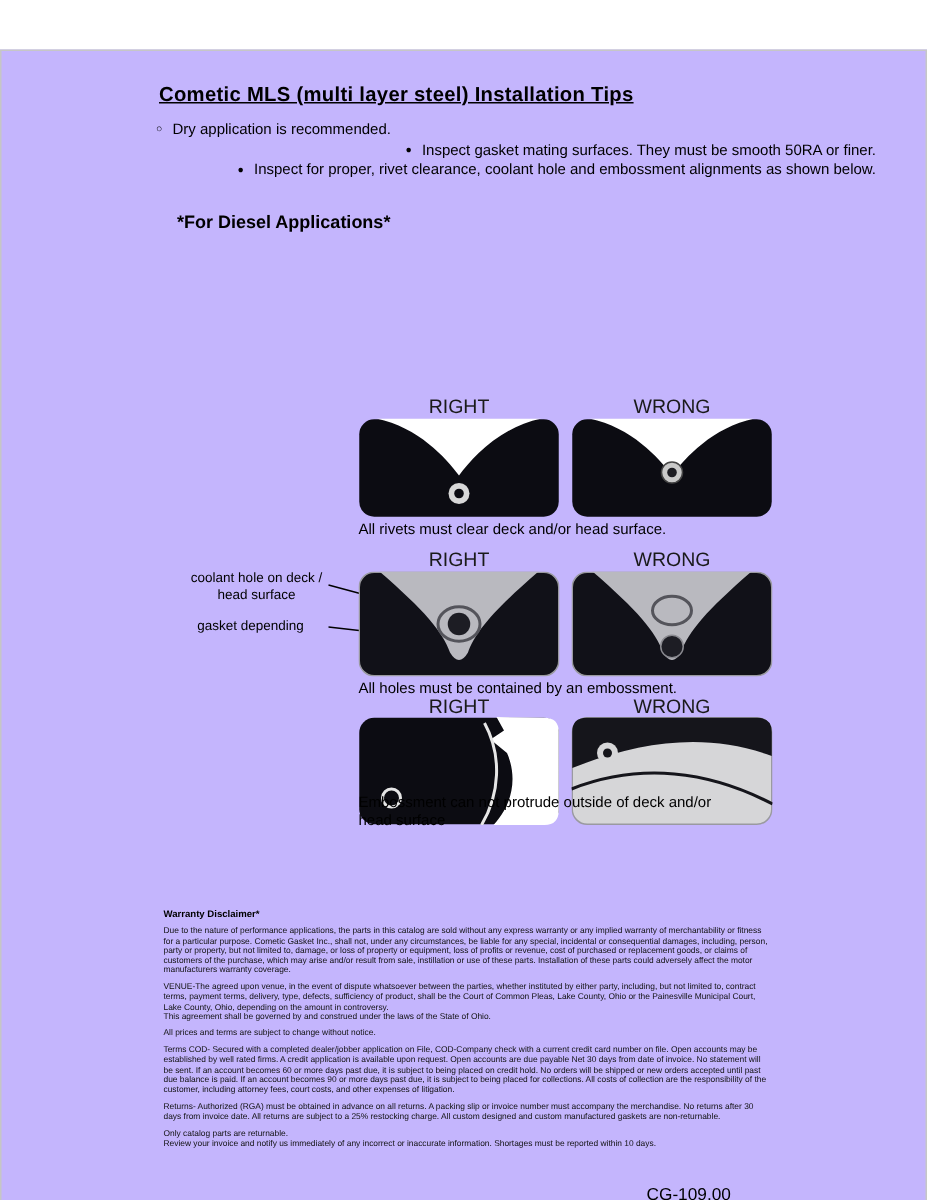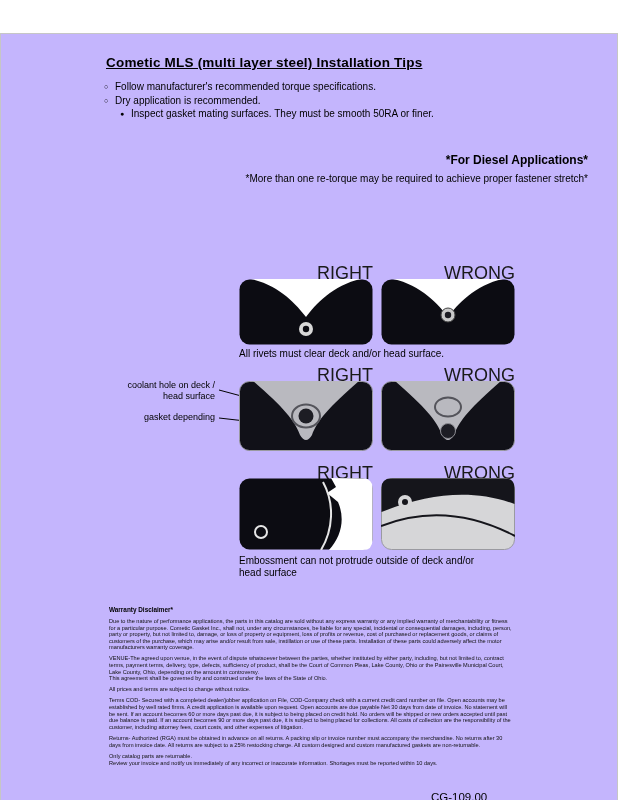--- a/index.html
+++ b/index.html
@@ -4,65 +4,64 @@
 <style>
   * { margin:0; padding:0; box-sizing:border-box; }
   html,body { background:#ffffff; }
   body { font-family:"Liberation Sans", sans-serif; color:#000; }
   .page { position:relative; width:618px; height:800px; background:#c4b5fd; border:1px solid #c6c6c6; overflow:hidden;margin-top:33px; }
 
   .title { position:absolute; left:105px; top:21px; font-size:13.5px; font-weight:bold; text-decoration:underline; letter-spacing:.2px; }
 
   .bullets { position:absolute; left:103px; top:47px; width:480px; }
   .b-row { display:flex; align-items:flex-start; margin-bottom:1.5px; font-size:10px; line-height:12px; }
-  .b-row.sub { margin-left:16px; }
+  .b-row.sub { margin-left:16px;justify-content:flex-end; }
   .b-mark { width:11px; flex:0 0 11px; font-size:7px; line-height:12px; }
 
-  .diesel { position:absolute; left:117px; top:120px; width:470px; font-size:10px; line-height:12.5px;text-align:right; }
+  .diesel { position:absolute; left:117px; top:108px; width:470px; font-size:10px; line-height:12.5px; }
   .diesel-h { font-weight:bold; font-size:12px; margin-bottom:6px; }
   .diesel p { margin-bottom:9px; white-space:pre-line; }
 
-  .fig-label { position:absolute; width:134px; text-align:right; font-size:18px; color:#1a1a1a; }
+  .fig-label { position:absolute; width:134px; text-align:center; font-size:13px; color:#1a1a1a; }
   .panel { position:absolute; display:block; }
   .fig-caption { position:absolute; font-size:10px; line-height:12px; }
 
-  .callout { position:absolute; font-size:9px; line-height:10.5px; text-align:right; }
+  .callout { position:absolute; font-size:9px; line-height:10.5px; text-align:center; }
   .callout-lines { position:absolute; }
 
   .warranty { position:absolute; left:108px; top:572px; width:404px; }
   .warranty-h { font-size:6.4px; font-weight:bold; margin-bottom:5px; }
   .fine { font-size:5.6px; line-height:6.6px; margin-bottom:4.5px; white-space:pre-line; color:#111; }
 
   .footer-code { position:absolute; left:430px; top:757px; width:90px; font-size:11.5px; }
 </style>
 </head>
 <body>
 
 <div class="page">
 
   <div class="title">Cometic MLS (multi layer steel) Installation Tips</div>
 
   <div class="bullets">
     <div class="b-row">
       <span class="b-mark">○</span>
-      <span>Follow manufacturer's recommended torque specifications.</span>
-    </div>
-    <div class="b-row">
-      <span class="b-mark">○</span>
       <span>Dry application is recommended.</span>
     </div>
     <div class="b-row sub">
       <span class="b-mark">●</span>
       <span>Inspect gasket mating surfaces.  They must be smooth 50RA or finer.</span>
     </div>
+    <div class="b-row sub">
+      <span class="b-mark">●</span>
+      <span>Inspect for proper, rivet clearance, coolant hole and embossment alignments as shown below.</span>
+    </div>
   </div>
 
   <div class="diesel">
     <div class="diesel-h">*For Diesel Applications*</div>
-    <p>*More than one re-torque may be required to achieve proper fastener stretch*</p>
   </div>
 
   <div class="fig-label" style="left:238px; top:229px">RIGHT</div>
   <div class="fig-label" style="left:380px; top:229px">WRONG</div>
 
   <svg class="panel" style="left:238px; top:245px" width="134" height="66" viewBox="0 0 134 66">
     <rect x="0.5" y="0.5" width="133" height="65" rx="10" fill="#0c0c12"></rect>
     <path d="M12,0 C40,6 58,26 67,38 C76,26 94,6 122,0 Z" fill="#ffffff"></path>
     <circle cx="67" cy="50" r="7" fill="#d8d8d8"></circle>
     <circle cx="67" cy="50" r="3.2" fill="#0c0c12"></circle>
@@ -96,38 +95,39 @@
     <path d="M14,0 C44,26 56,40 61,54 Q67,64 73,54 C78,40 90,26 120,0 Z" fill="#b9b9bf"></path>
     <ellipse cx="67" cy="35" rx="14" ry="11.5" fill="none" stroke="#54545b" stroke-width="2"></ellipse>
     <circle cx="67" cy="35" r="7.5" fill="#1d1d24"></circle>
   </svg>
   <svg class="panel" style="left:380px; top:347px" width="134" height="70" viewBox="0 0 134 70">
     <rect x="0.5" y="0.5" width="133" height="69" rx="10" fill="#111118" stroke="#9a9aa0"></rect>
     <path d="M14,0 C44,26 56,40 61,54 Q67,64 73,54 C78,40 90,26 120,0 Z" fill="#b9b9bf"></path>
     <ellipse cx="67" cy="26" rx="13" ry="9.5" fill="none" stroke="#54545b" stroke-width="2"></ellipse>
     <circle cx="67" cy="50" r="7.5" fill="#1d1d24" stroke="#8a8a90" stroke-width="1"></circle>
   </svg>
+  <div class="fig-caption" style="left:238px; top:420px; width:300px">All holes must be contained by an embossment.</div>
 
   <div class="fig-label" style="left:238px; top:429px">RIGHT</div>
   <div class="fig-label" style="left:380px; top:429px">WRONG</div>
 
   <svg class="panel" style="left:238px; top:444px" width="134" height="72" viewBox="0 0 134 72">
     <rect x="0.5" y="0.5" width="133" height="71" rx="10" fill="#0c0c12"></rect>
     <path d="M92,0 L97,9 L88,15 L99,24 C106,40 103,58 90,72 L124,72 Q133.5,72 133.5,62 L133.5,10 Q133.5,0.5 124,0.5 Z" fill="#ffffff"></path>
     <path d="M82,72 C94,52 96,26 84,4" fill="none" stroke="#e6e6e6" stroke-width="2"></path>
     <circle cx="22" cy="54" r="6" fill="none" stroke="#e6e6e6" stroke-width="2"></circle>
   </svg>
   <svg class="panel" style="left:380px; top:444px" width="134" height="72" viewBox="0 0 134 72">
     <rect x="0.5" y="0.5" width="133" height="71" rx="10" fill="#d6d6d8" stroke="#9a9aa0"></rect>
     <path d="M10,0.5 L124,0.5 Q133.5,0.5 133.5,10 L133.5,26 C90,10 46,16 0.5,34 L0.5,10 Q0.5,0.5 10,0.5 Z" fill="#15151b"></path>
     <path d="M0,48 C46,30 92,36 134,58" fill="none" stroke="#15151b" stroke-width="2"></path>
     <circle cx="24" cy="24" r="7" fill="#d6d6d8"></circle>
     <circle cx="24" cy="24" r="3" fill="#15151b"></circle>
   </svg>
-  <div class="fig-caption" style="left:238px; top:521px; width:240px">Embossment can not protrude outside of deck and/or head surface</div>
+  <div class="fig-caption" style="left:238px; top:496px; width:240px">Embossment can not protrude outside of deck and/or head surface</div>
 
   <div class="warranty">
     <div class="warranty-h">Warranty Disclaimer*</div>
     <p class="fine">Due to the nature of performance applications, the parts in this catalog are sold without any express warranty or any implied warranty of merchantability or fitness for a particular purpose.  Cometic Gasket Inc., shall not, under any circumstances, be liable for any special, incidental or consequential damages, including, person, party or property, but not limited to, damage, or loss of property or equipment, loss of profits or revenue, cost of purchased or replacement goods, or claims of customers of the purchase, which may arise and/or result from sale, instillation or use of these parts.  Installation of these parts could adversely affect the motor manufacturers warranty coverage.</p>
     <p class="fine">VENUE-The agreed upon venue, in the event of dispute whatsoever between the parties, whether instituted by either party, including, but not limited to, contract terms, payment terms, delivery, type, defects, sufficiency of product, shall be the Court of Common Pleas, Lake County, Ohio or the Painesville Municipal Court, Lake County, Ohio, depending on the amount in controversy.
 This agreement shall be governed by and construed under the laws of the State of Ohio.</p>
     <p class="fine">All prices and terms are subject to change without notice.</p>
     <p class="fine">Terms COD- Secured with a completed dealer/jobber application on File, COD-Company check with a current credit card number on file.  Open accounts may be established by well rated firms.  A credit application is available upon request.  Open accounts are due payable Net 30 days from date of invoice.  No statement will be sent.  If an account becomes 60 or more days past due, it is subject to being placed on credit hold.  No orders will be shipped or new orders accepted until past due balance is paid.  If an account becomes 90 or more days past due, it is subject to being placed for collections.  All costs of collection are the responsibility of the customer, including attorney fees, court costs, and other expenses of litigation.</p>
     <p class="fine">Returns- Authorized (RGA) must be obtained in advance on all returns.  A packing slip or invoice number must accompany the merchandise.  No returns after 30 days from invoice date.  All returns are subject to a 25% restocking charge.  All custom designed and custom manufactured gaskets are non-returnable.</p>
     <p class="fine" style="margin-bottom:1px">Only catalog parts are returnable.</p>

